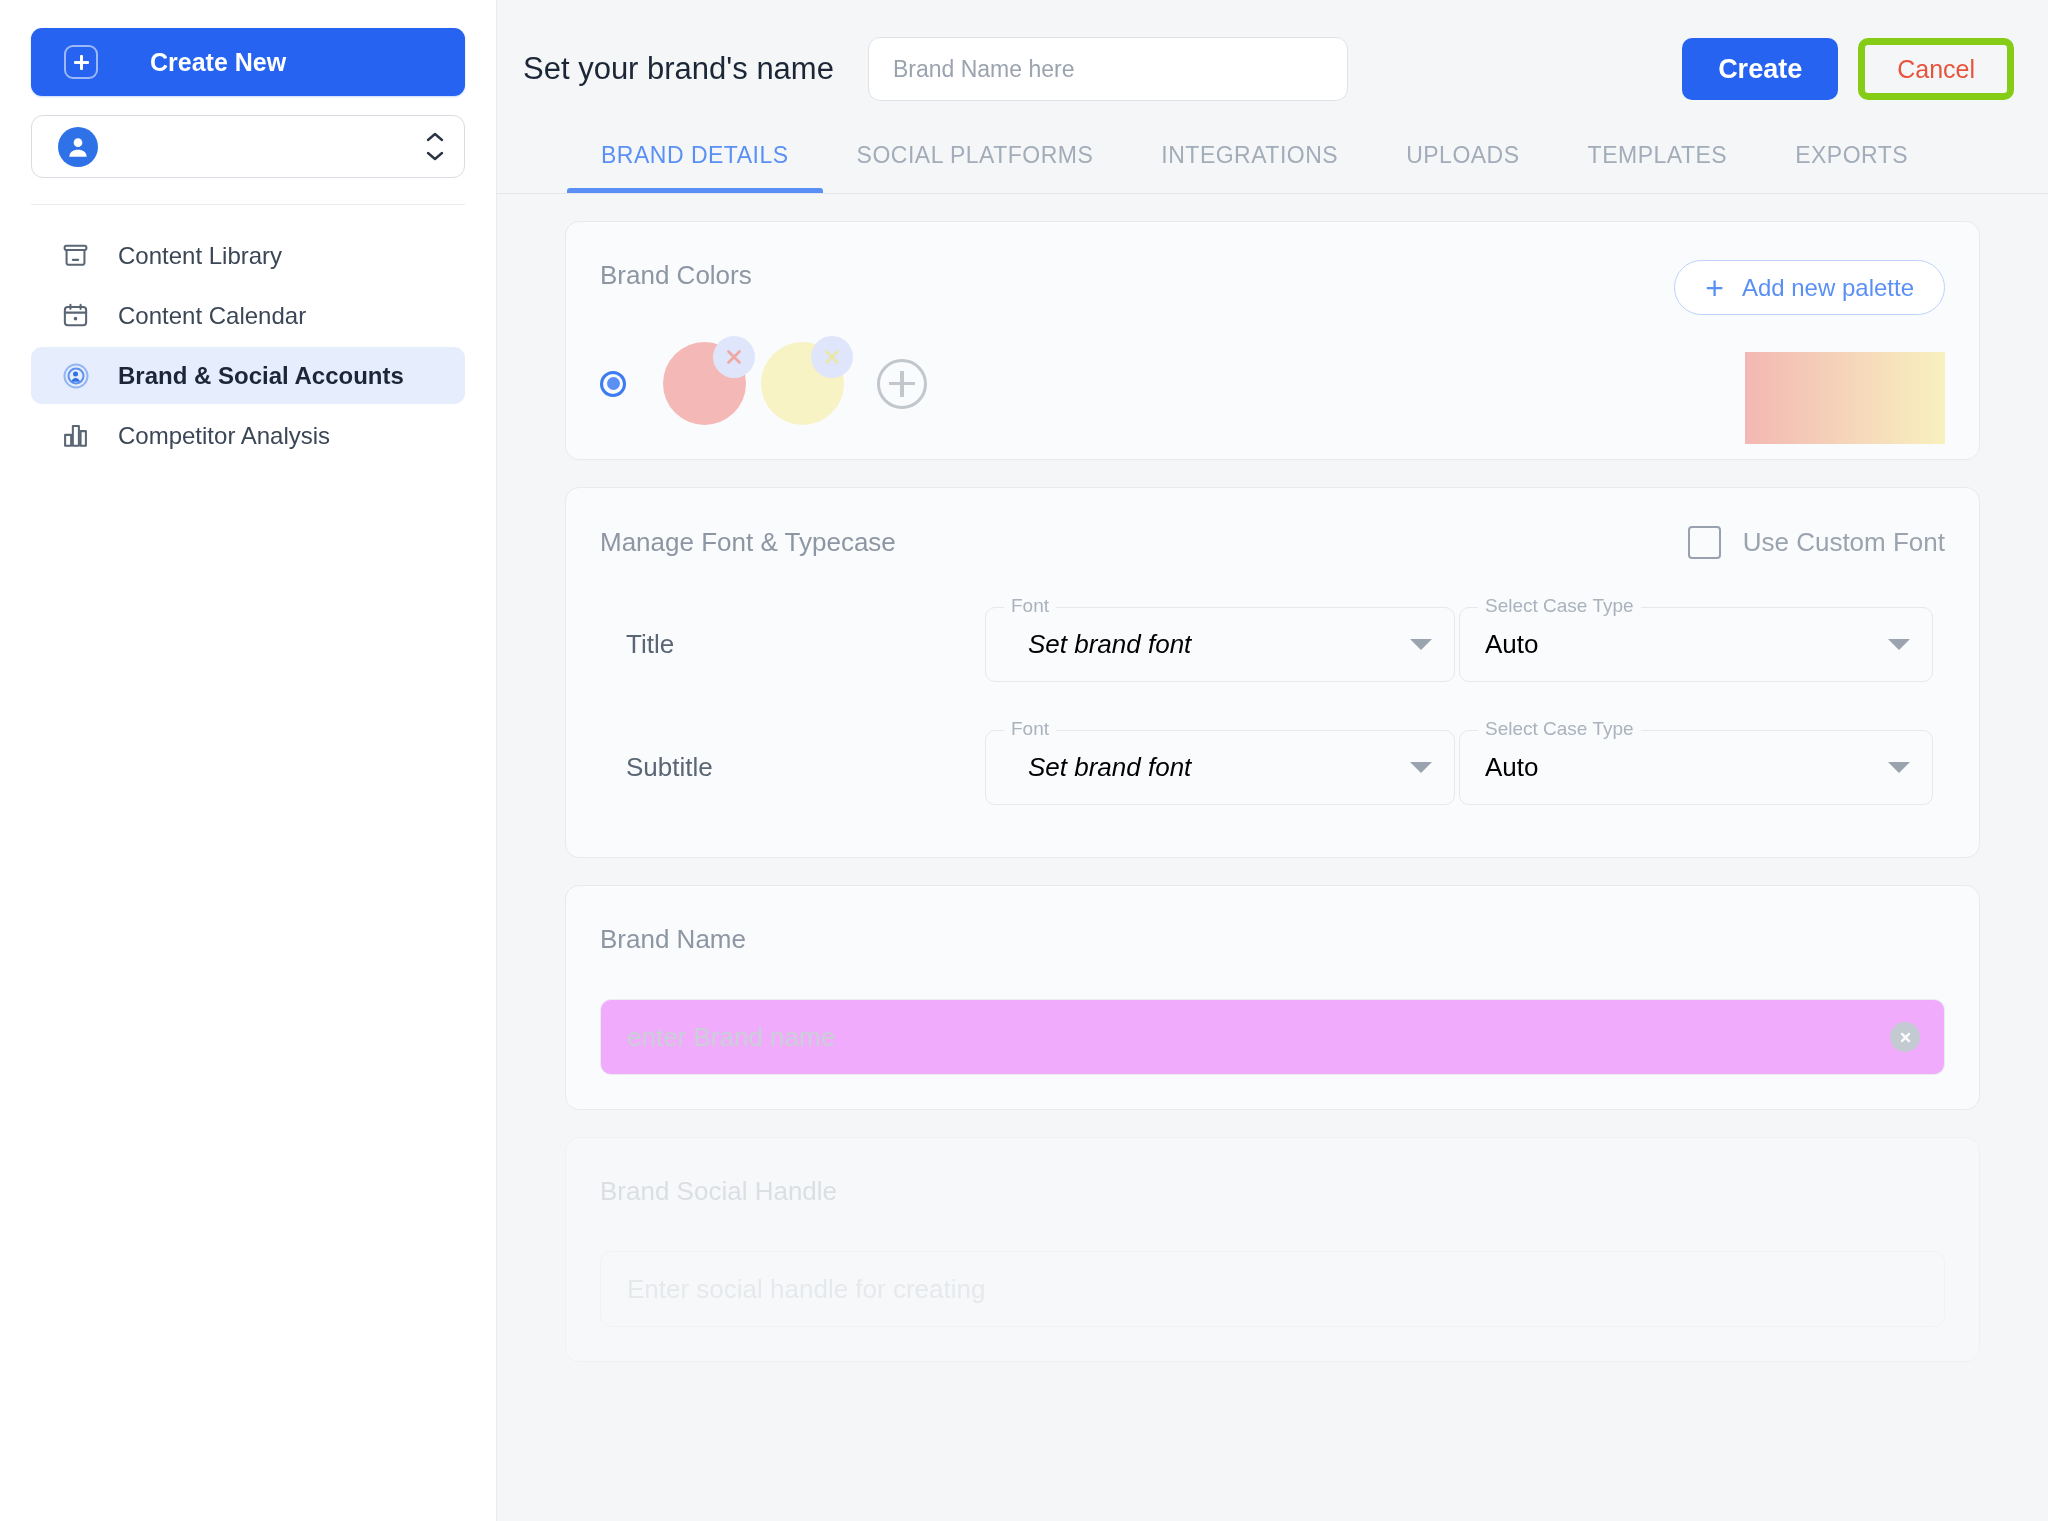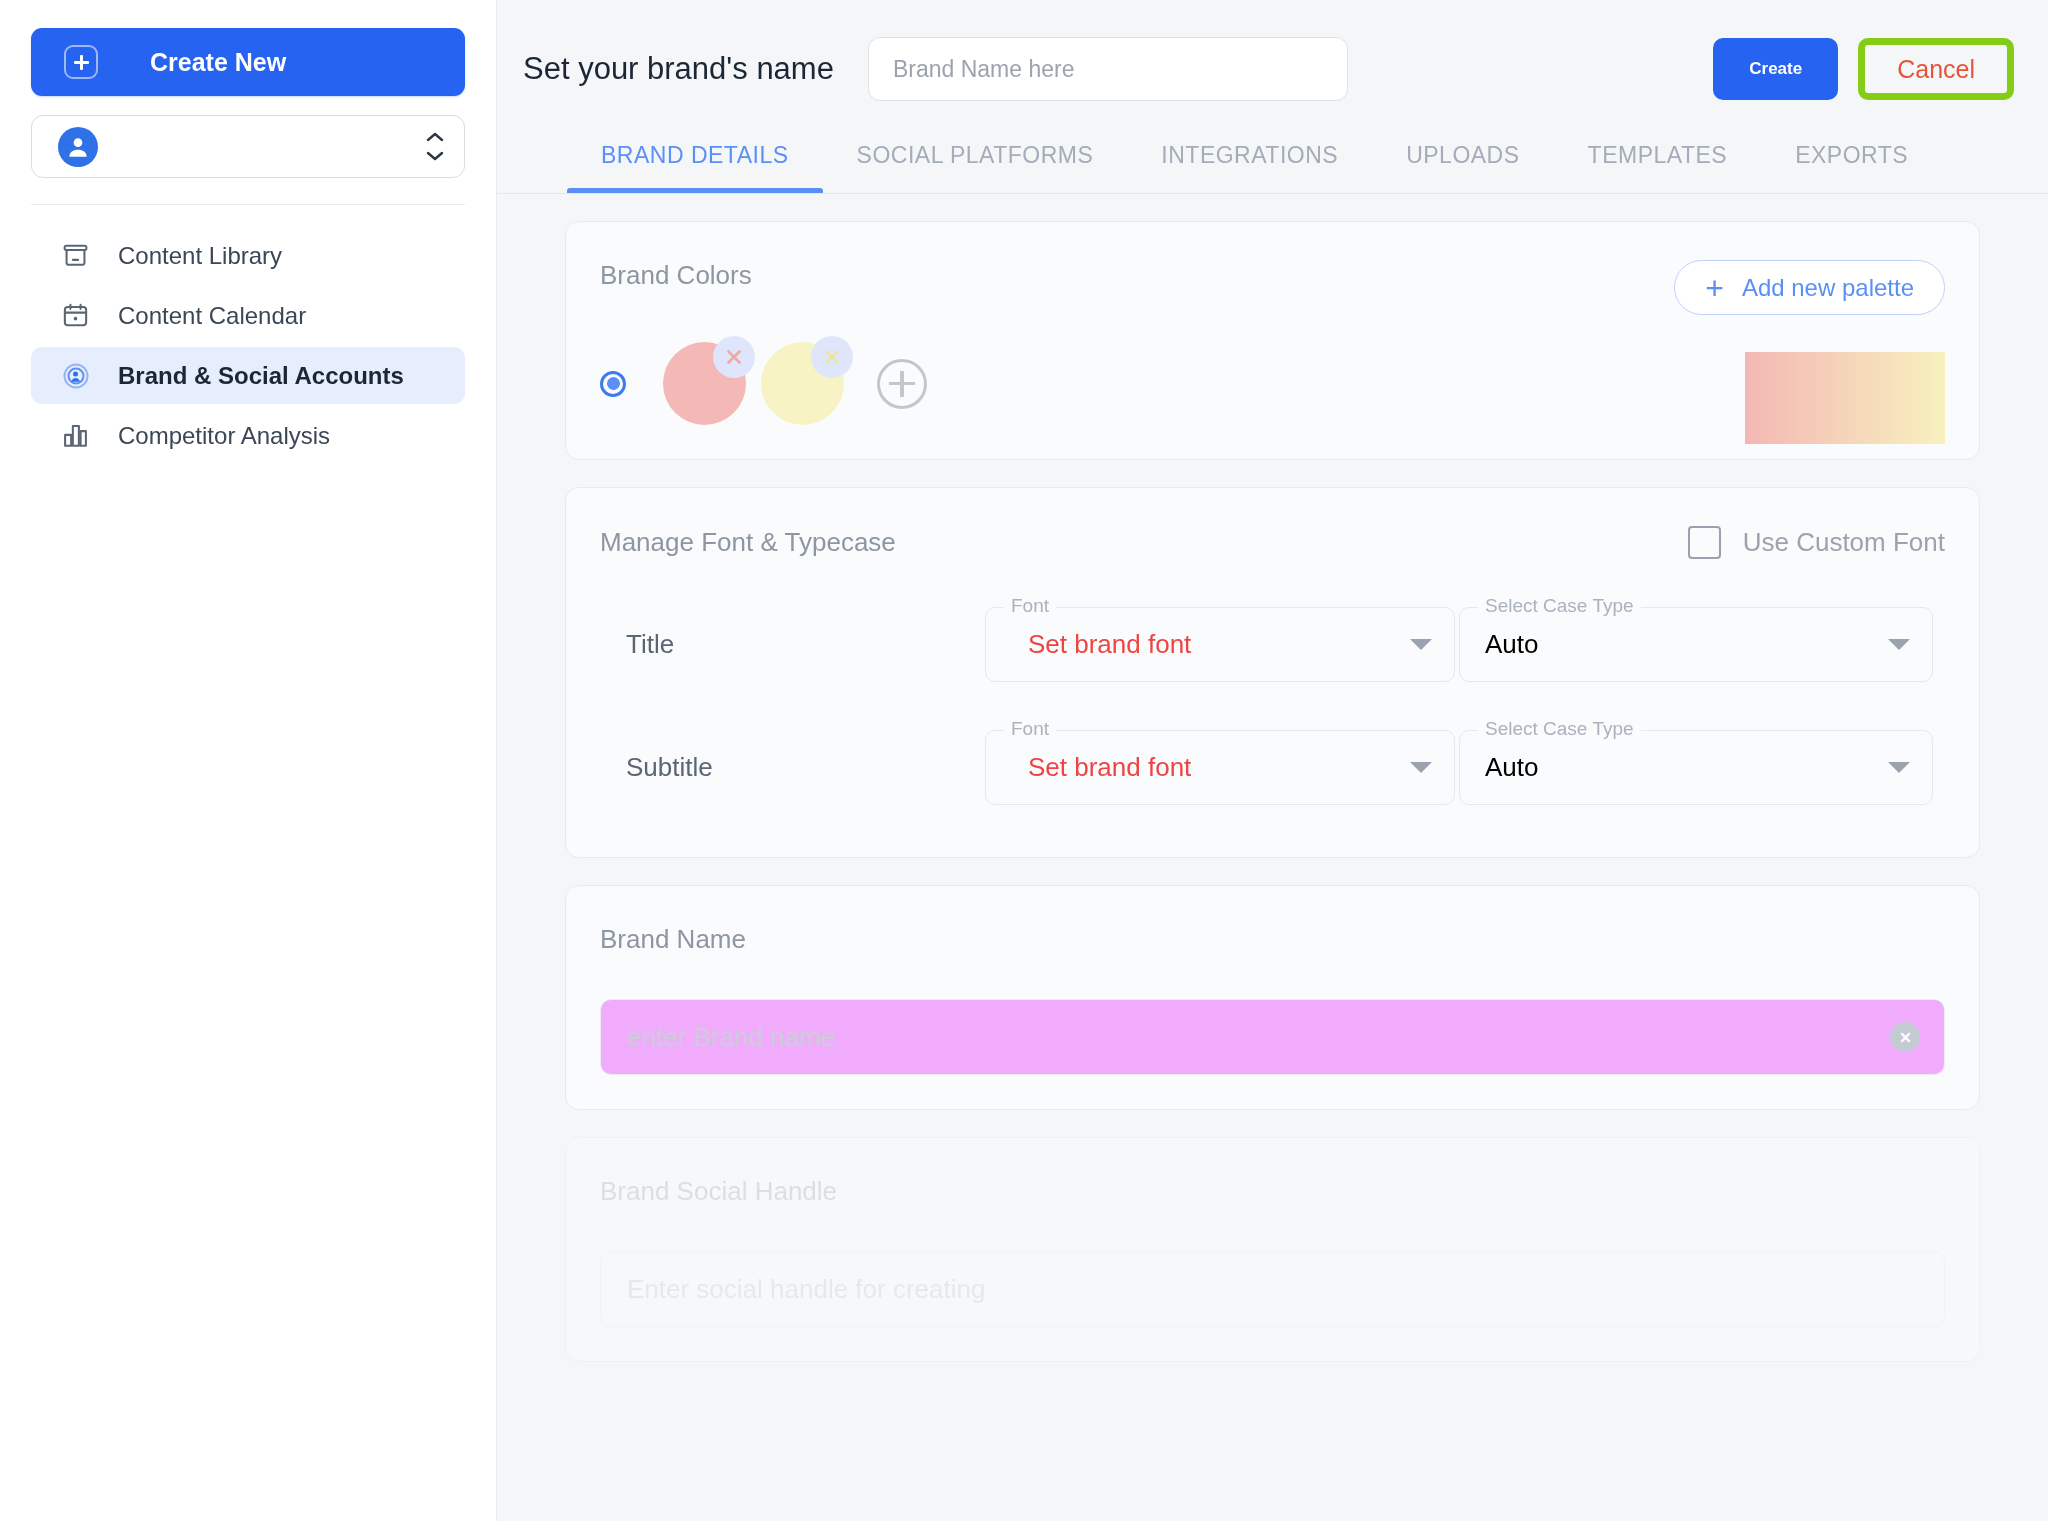--- a/index.html
+++ b/index.html
@@ -155,21 +155,21 @@
   .brand-name-field input::placeholder { color: #9aa3ae; }
 
   .topbar-actions { margin-left: auto; display: flex; align-items: center; gap: 20px; }
   .btn-create {
     background: #2563f0;
     color: #fff;
     border: none;
     border-radius: 10px;
     height: 62px;
     padding: 0 36px;
-    font-size: 17px;
+    font-size: 27px;
     font-weight: 700;
     cursor: pointer;
     font-family: "Liberation Sans", sans-serif;
   }
   .btn-cancel {
     background: transparent;
     color: #e8533c;
     border: 7px solid #84cc16;
     border-radius: 10px;
     height: 62px;
@@ -328,21 +328,21 @@
     position: absolute;
     top: -13px;
     left: 18px;
     padding: 0 7px;
     background: #fafbfc;
     font-size: 19px;
     color: #aab2bd;
     white-space: nowrap;
   }
   .outlined > .value { font-size: 26px; color: #000000; }
-  .outlined > .value.placeholder { color: #ef4444; }
+  .outlined > .value.placeholder { color: #000000; font-style: italic; }
   .caret {
     position: absolute;
     right: 22px;
     width: 0; height: 0;
     border-left: 11px solid transparent;
     border-right: 11px solid transparent;
     border-top: 11px solid #9aa3ae;
   }
   .sel-font { width: 470px; padding-left: 42px; }
   .sel-case { width: 474px; margin-left: 4px; }

